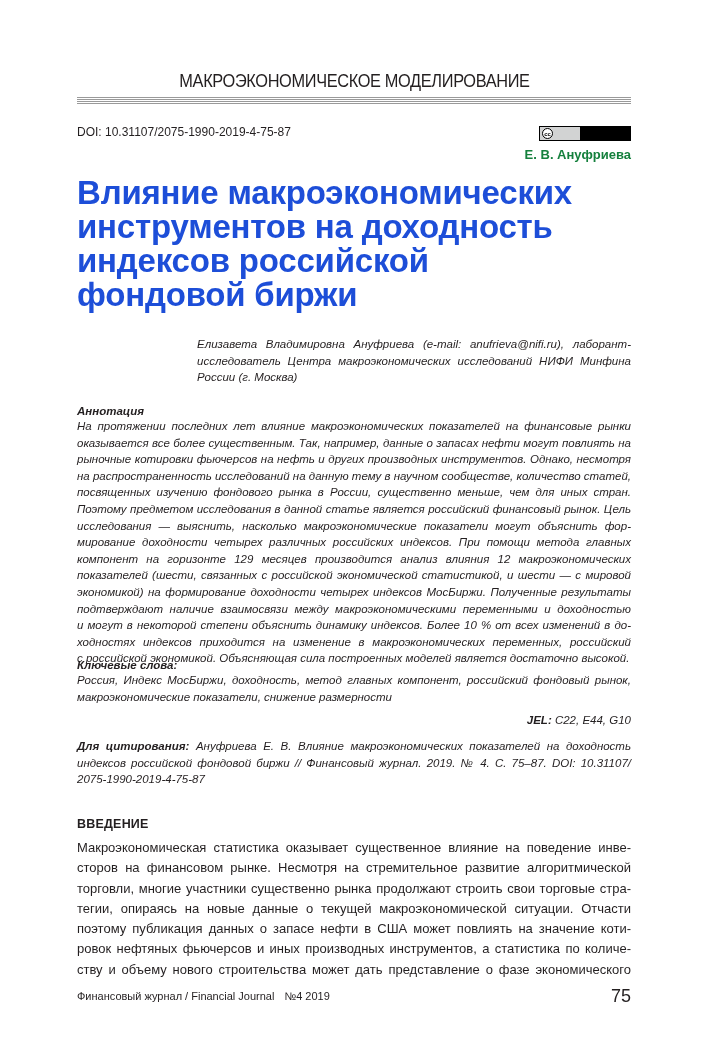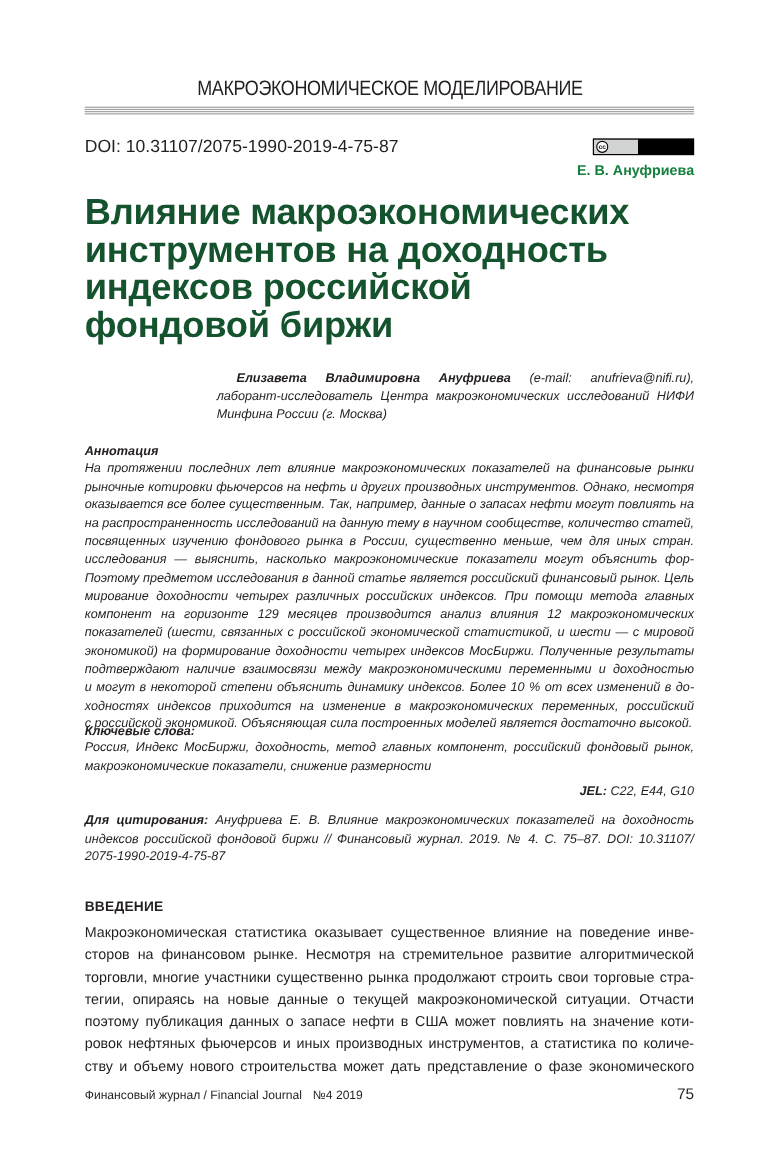--- a/index.html
+++ b/index.html
@@ -4,49 +4,49 @@
 <style>
   html, body { margin: 0; padding: 0; background: #ffffff; }
   body { width: 709px; height: 1054px; position: relative; overflow: hidden;
          font-family: "Liberation Sans", sans-serif; color: #231f20; }
   .abs { position: absolute; }
   .section-head { left: 0; width: 709px; top: 70px; text-align: center;
                   font-family: "Liberation Sans", sans-serif; font-size: 19px;
                   letter-spacing: -0.4px; transform: scaleX(0.86); transform-origin: center; color:#231f20; }
   .rule { left: 77px; width: 554px; top: 97px; height: 8px; }
   .rule div { height: 1px; background: #9a9a9a; margin-bottom: 1px; }
-  .doi { left: 77px; top: 125px; font-size: 16px; color: #231f20; }
+  .doi { left: 77px; top: 125px; font-size: 12px; color: #231f20; }
   .cc { left: 539px; top: 126px; width: 92px; height: 15px; background: #000;
         border: 1px solid #000; box-sizing: border-box; display: flex; align-items: center; }
   .cc .ccbox { width: 40px; height: 13px; background: #d2d3d3; display: flex; align-items: center; padding-left: 2px; box-sizing: border-box; }
   .cc .cclogo { width: 11px; height: 11px; border-radius: 50%; background: #fff; border: 1.5px solid #000; box-sizing: border-box;
                 font-size: 6px; font-weight: bold; display: flex; align-items: center; justify-content: center; color:#000; }
   .cc .by { font-size: 8px; font-weight: bold; color: #000; margin-left: 3px; }
   .author-short { right: 78px; top: 147px; font-size: 13px; font-weight: bold; color: #15803d; }
   .title { left: 77px; top: 176px; width: 540px; font-size: 33px; font-weight: 900; line-height: 34px;
-           letter-spacing: -0.2px; color: #14532d; font-family: "Liberation Sans", sans-serif; }
+           letter-spacing: -0.2px; color: #1d4ed8; font-family: "Liberation Sans", sans-serif; }
   .title div { white-space: nowrap; }
   .affil { left: 197px; top: 336px; width: 434px; font-size: 11.5px; line-height: 16.5px; font-style: italic;
            text-align: justify; color: #231f20; }
-  .affil b { font-weight: bold; margin-left: 18px; }
+  .affil b { font-weight: normal; }
   .block { left: 77px; width: 554px; font-size: 11.5px; line-height: 16.6px; font-style: italic; color: #231f20; }
   .block .lbl { font-weight: bold; }
   .justify div { text-align: justify; text-align-last: justify; white-space: nowrap; }
   .justify div.last { text-align-last: left; }
   .annot-label { top: 403px; font-style: italic; }
   .annot { top: 418px; }
   .kw-label { top: 657px; }
   .kw { top: 672px; }
   .jel { top: 712px; text-align: right; }
   .cite { top: 738px; }
   .intro-head { left: 77px; top: 817px; font-size: 12.5px; font-weight: 900; color: #231f20; letter-spacing: 0.2px; }
   .intro { left: 77px; top: 838px; width: 554px; font-size: 13px; line-height: 20.3px; color: #231f20; font-style: normal; }
   .footer-left { left: 77px; top: 990px; font-size: 11px; font-weight: normal; color: #231f20; }
   .footer-left span + span { margin-left: 10px; }
-  .page-num { right: 78px; top: 986px; font-size: 14px; color: #231f20; }
+  .page-num { right: 78px; top: 986px; font-size: 18px; color: #231f20; }
 </style>
 </head>
 <body>
 
 <div class="abs section-head">МАКРОЭКОНОМИЧЕСКОЕ МОДЕЛИРОВАНИЕ</div>
 <div class="abs rule">
   <div></div>
     <div></div>
     <div></div>
     <div></div>
@@ -70,26 +70,26 @@
   <div>фондовой биржи</div>
 </div>
 
 <div class="abs affil">
   <b>Елизавета Владимировна Ануфриева</b><span> (e-mail: anufrieva@nifi.ru), лаборант-исследователь Центра макроэкономических исследований НИФИ Минфина России (г. Москва)</span>
 </div>
 
 <div class="abs block annot-label lbl" style="font-weight:bold;">Аннотация</div>
 <div class="abs block annot justify">
   <div>На протяжении последних лет влияние макроэкономических показателей на финансовые рынки</div>
+  <div>оказывается все более существенным. Так, например, данные о запасах нефти могут повлиять на</div>
   <div>рыночные котировки фьючерсов на нефть и других производных инструментов. Однако, несмотря</div>
-  <div>оказывается все более существенным. Так, например, данные о запасах нефти могут повлиять на</div>
   <div>на распространенность исследований на данную тему в научном сообществе, количество статей,</div>
   <div>посвященных изучению фондового рынка в России, существенно меньше, чем для иных стран.</div>
+  <div>Поэтому предметом исследования в данной статье является российский финансовый рынок. Цель</div>
   <div>исследования — выяснить, насколько макроэкономические показатели могут объяснить фор-</div>
-  <div>Поэтому предметом исследования в данной статье является российский финансовый рынок. Цель</div>
   <div>мирование доходности четырех различных российских индексов. При помощи метода главных</div>
   <div>компонент на горизонте 129 месяцев производится анализ влияния 12 макроэкономических</div>
   <div>показателей (шести, связанных с российской экономической статистикой, и шести — с мировой</div>
   <div>экономикой) на формирование доходности четырех индексов МосБиржи. Полученные результаты</div>
   <div>подтверждают наличие взаимосвязи между макроэкономическими переменными и доходностью</div>
   <div>и могут в некоторой степени объяснить динамику индексов. Более 10 % от всех изменений в до-</div>
   <div>ходностях индексов приходится на изменение в макроэкономических переменных, российский</div>
   <div class="last">с российской экономикой. Объясняющая сила построенных моделей является достаточно высокой.</div>
 </div>
 

